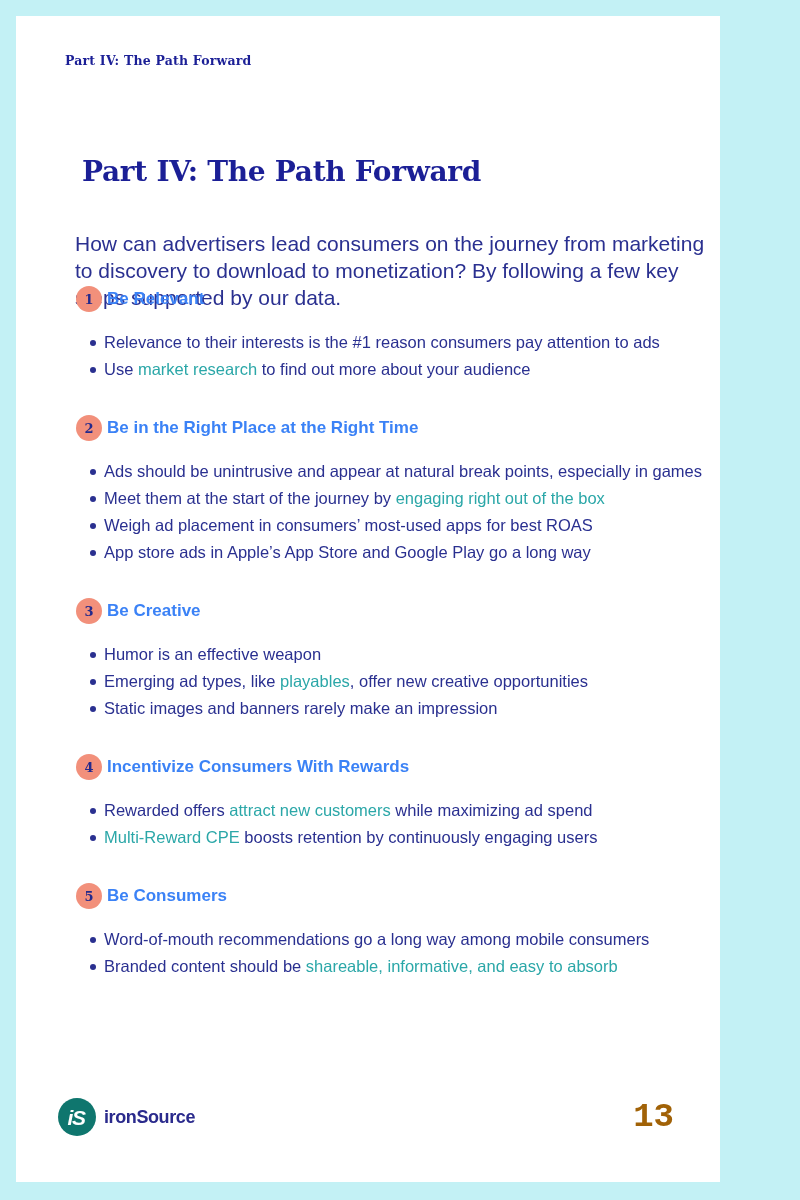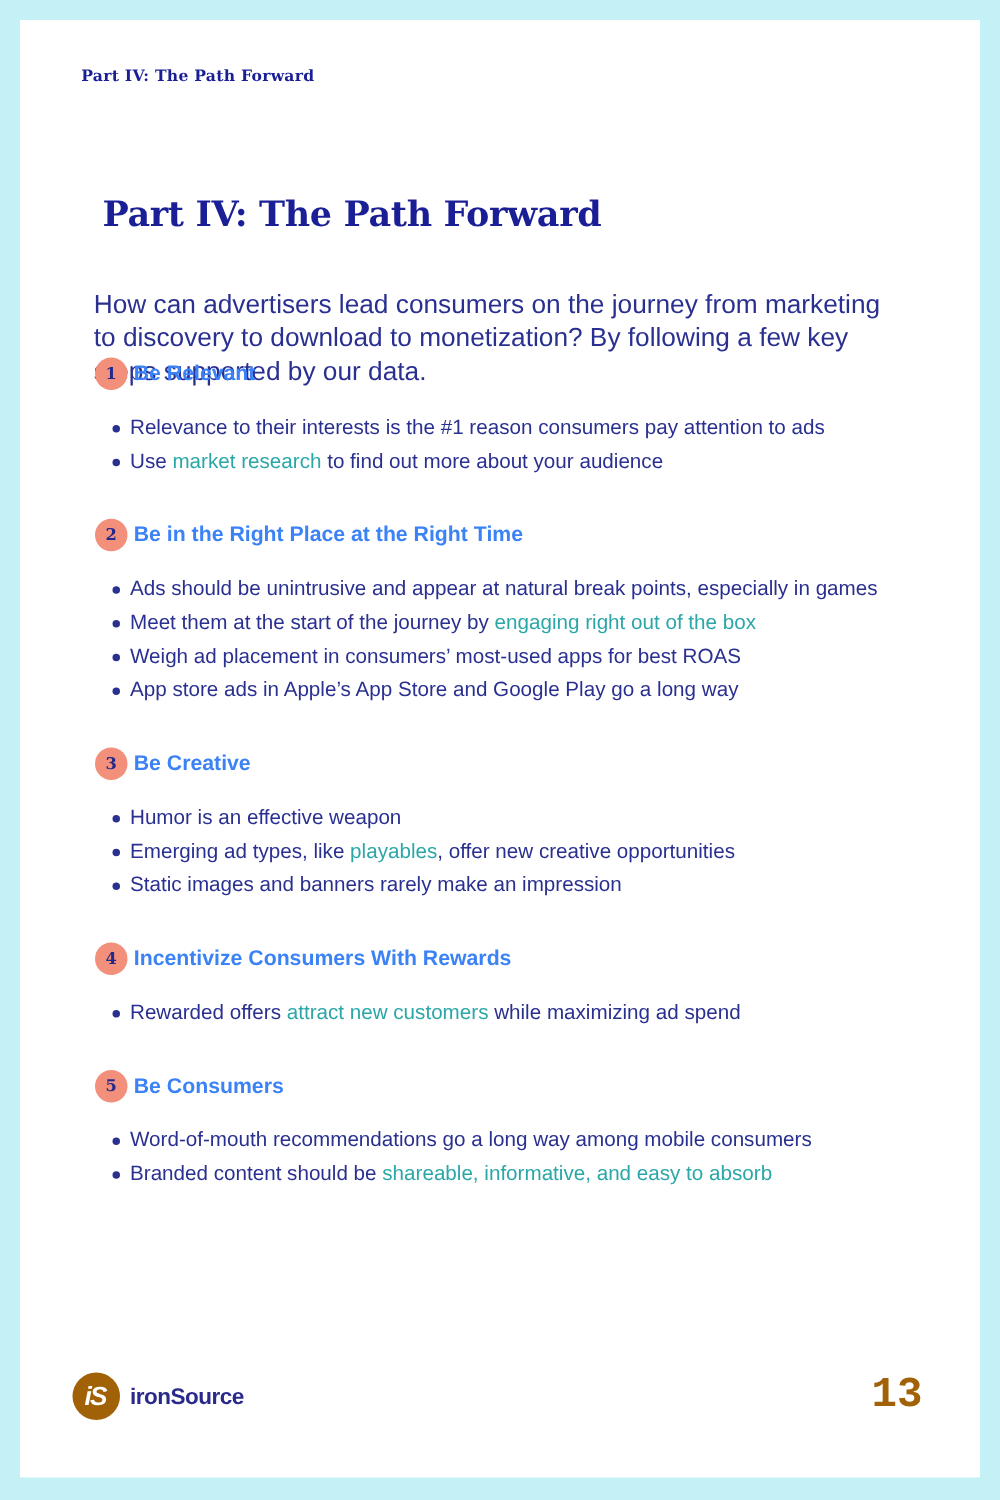--- a/index.html
+++ b/index.html
@@ -14,21 +14,21 @@
   .canvas {
     position: relative;
     width: 800px;
     height: 1200px;
     background: #c3f1f5;
   }
   .page {
     position: absolute;
     left: 16px;
     top: 16px;
-    width: 768px;
+    width: 704px;
     height: 1166px;
     background: #ffffff;
   }
   .running-header {
     position: absolute;
     left: 49px;
     top: 37px;
     font-family: "DejaVu Serif", serif;
     font-weight: bold;
     font-size: 12.5px;
@@ -125,21 +125,21 @@
     bottom: 46px;
     display: flex;
     align-items: center;
     justify-content: space-between;
   }
   .logo-group { display: flex; align-items: center; }
   .logo-circle {
     width: 38px;
     height: 38px;
     border-radius: 50%;
-    background: #a16207;
+    background: #0f766e;
     display: flex;
     align-items: center;
     justify-content: center;
   }
   .logo-monogram {
     color: #ffffff;
     font-weight: bold;
     font-style: italic;
     font-size: 21px;
     letter-spacing: -1.5px;
@@ -215,20 +215,21 @@
         </div>
         <div class="section">
           <div class="heading-row">
             <div class="badge">
               <span class="badge-num">4</span>
             </div>
             <div class="section-heading">Incentivize Consumers With Rewards</div>
           </div>
           <ul class="bullets">
             <li><span>Rewarded offers </span><span class="teal">attract new customers</span><span> while maximizing ad spend</span></li>
+            <li><span class="teal">Multi-Reward CPE</span><span> boosts retention by continuously engaging users</span></li>
           </ul>
         </div>
         <div class="section">
           <div class="heading-row">
             <div class="badge">
               <span class="badge-num">5</span>
             </div>
             <div class="section-heading">Be Consumers</div>
           </div>
           <ul class="bullets">

